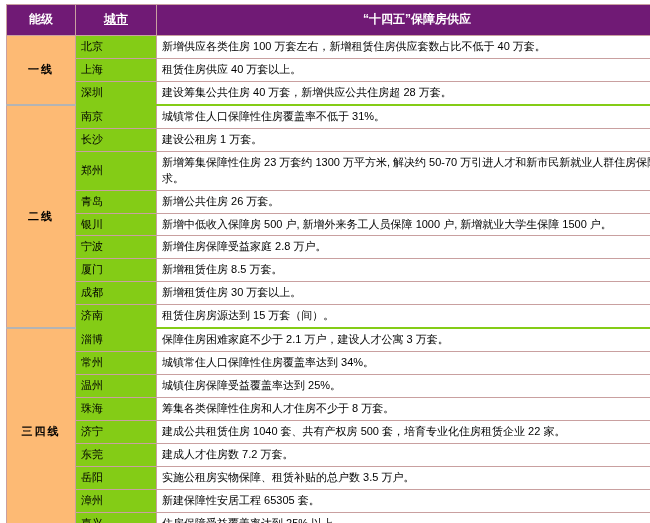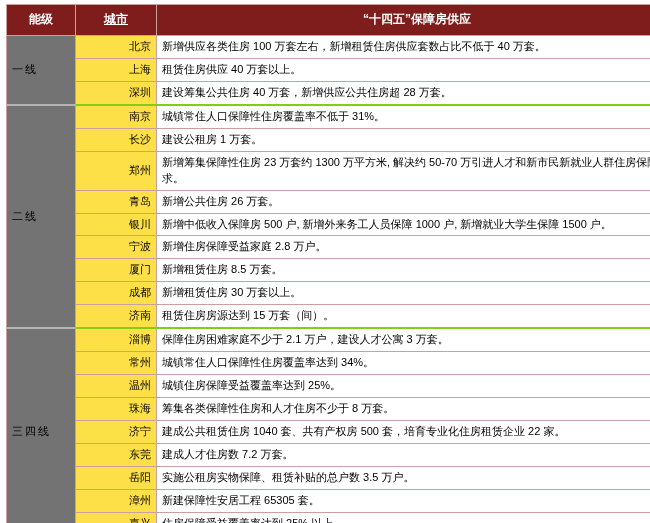--- a/index.html
+++ b/index.html
@@ -28,41 +28,41 @@
   }
   table.housing th,
   table.housing td {
     border: 1px solid #c9a0a0;
     padding: 3px 5px;
     vertical-align: middle;
     line-height: 1.45;
     word-break: break-all;
   }
   thead th {
-    background: #7f1d1d;
+    background: #701a75;
     color: #ffffff;
     font-weight: bold;
     text-align: center;
     font-size: 12px;
     border: 1px solid #c0293b;
     height: 24px;
   }
   th.col-tier { width: 58px; }
   th.col-city { width: 70px; text-decoration: underline; }
   th.col-detail { width: 510px; }
 
   td.tier {
-    text-align: left;
-    font-weight: normal;
+    text-align: center;
+    font-weight: bold;
     letter-spacing: 2px;
-    background: #737373;
+    background: #fdba74;
   }
   td.city {
-    text-align: right;
-    background: #fde047;
+    text-align: left;
+    background: #84cc16;
   }
   td.detail {
     text-align: left;
     background: #ffffff;
   }
   tr.band-sep td {
     border-top: 2px solid #84cc16;
   }
   .tier-sep-top {
     border-top: 2px solid #b4b4b4 !important;

